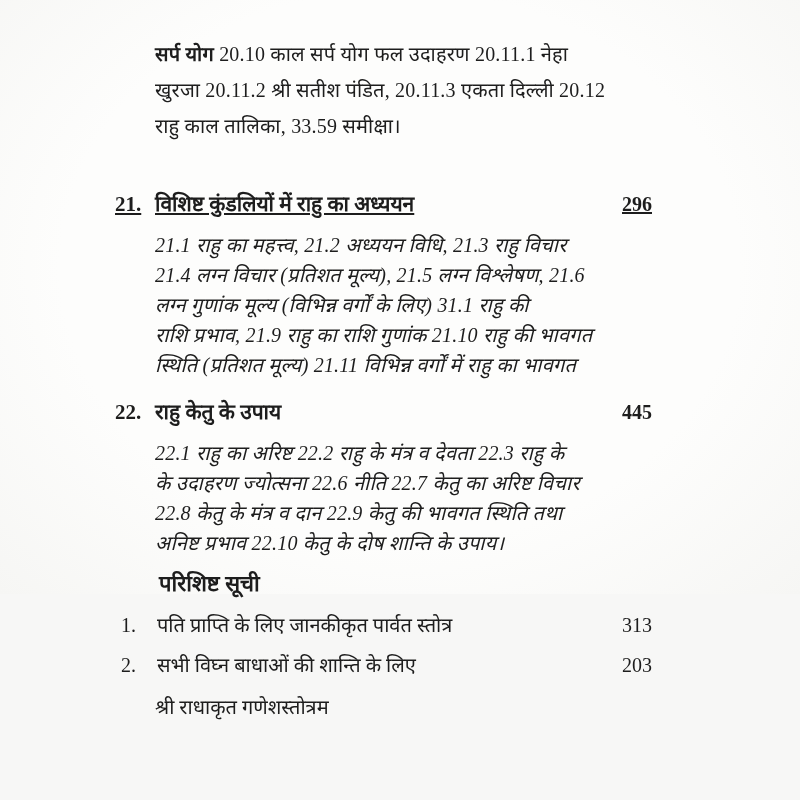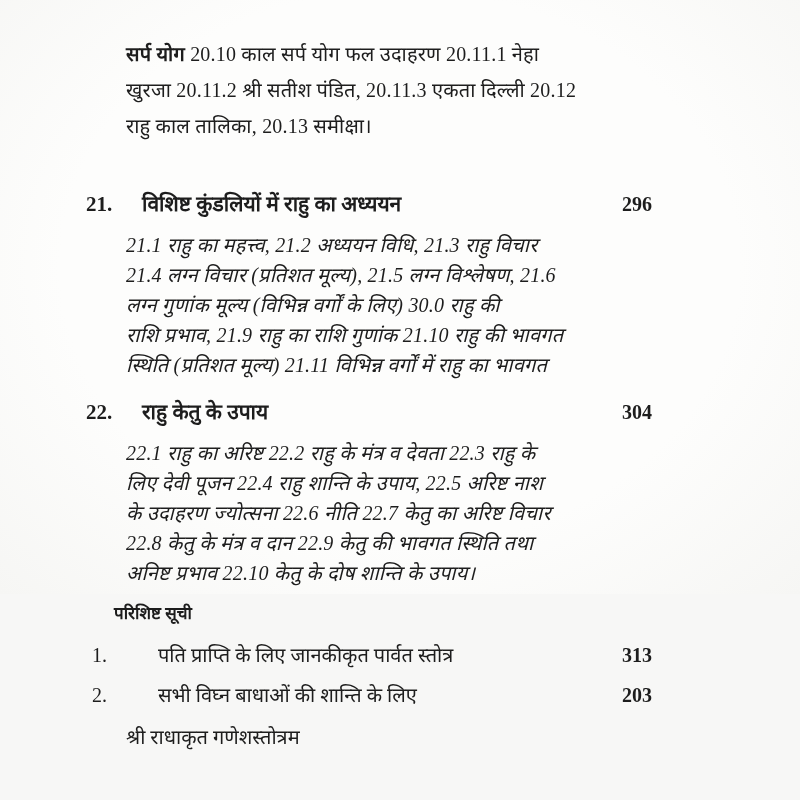--- a/index.html
+++ b/index.html
@@ -11,21 +11,21 @@
     height: 800px;
     background: #f7f7f6;
     overflow: hidden;
     font-family: "Liberation Serif", "DejaVu Serif", serif;
   }
   .scan-page {
     position: relative;
     width: 800px;
     height: 594px;
     box-sizing: border-box;
-    padding: 36px 148px 0 86px;
+    padding: 36px 148px 0 115px;
     background:
       radial-gradient(ellipse at 50% 45%, #fdfdfc 60%, #f6f6f4 100%);
     color: #1d1d1d;
   }
   .line {
     font-size: 20px;
     line-height: 36px;
     white-space: nowrap;
     letter-spacing: 0.2px;
   }
@@ -41,104 +41,101 @@
     font-weight: bold;
     font-size: 21px;
     line-height: 28px;
   }
   .chapter-heading .num {
     width: 40px;
     flex: 0 0 40px;
   }
   .chapter-heading .title {
     flex: 1 1 auto;
-    margin-left: 16px;
   }
   .chapter-heading .pg {
     flex: 0 0 auto;
     font-size: 20px;
     text-align: right;
   }
   .chapter-body {
     margin: 12px 0 0 40px;
   }
   .chapter-body .line {
     line-height: 30px;
     font-style: italic;
   }
-  .mt-46 { margin-top: 46px; }
+  .mt-46 { margin-top: 46px; text-decoration: underline; }
   .mt-18 { margin-top: 18px; }
 
   .appendix-heading {
-    margin: 10px 0 0 28px;
+    margin: 10px 0 0 44px;
     font-weight: bold;
-    font-size: 17px;
+    font-size: 22px;
     line-height: 32px;
   }
   .appendix-item {
     display: flex;
     align-items: baseline;
     margin-top: 11px;
     font-size: 20px;
     line-height: 29px;
   }
   .appendix-item .num {
     width: 36px;
     flex: 0 0 36px;
     margin-left: 6px;
   }
   .appendix-item .title {
     flex: 1 1 auto;
-    margin-left: 30px;
   }
   .appendix-item .pg {
     flex: 0 0 auto;
-    font-weight: bold;
+    font-weight: normal;
   }
   .appendix-footer {
     margin: 13px 0 0 40px;
     font-size: 20px;
     line-height: 28px;
   }
 </style>
 </head>
 <body>
 
 <div class="scan-page">
 
   <div class="toc-intro">
     <div class="line"><span class="bold">सर्प योग</span> <span>20.10 काल सर्प योग फल उदाहरण 20.11.1 नेहा</span></div>
     <div class="line">खुरजा 20.11.2 श्री सतीश पंडित, 20.11.3 एकता दिल्ली 20.12</div>
-    <div class="line">राहु काल तालिका, 20.13 समीक्षा।</div>
+    <div class="line">राहु काल तालिका, 33.59 समीक्षा।</div>
   </div>
 
   <div class="chapter">
     <div class="chapter-heading mt-46">
       <span class="num">21.</span>
       <span class="title">विशिष्ट कुंडलियों में राहु का अध्ययन</span>
       <span class="pg">296</span>
     </div>
     <div class="chapter-body">
       <div class="line">21.1 राहु का महत्त्व, 21.2 अध्ययन विधि, 21.3 राहु विचार</div>
       <div class="line">21.4 लग्न विचार (प्रतिशत मूल्य), 21.5 लग्न विश्लेषण, 21.6</div>
-      <div class="line">लग्न गुणांक मूल्य (विभिन्न वर्गों के लिए)  30.0 राहु की</div>
+      <div class="line">लग्न गुणांक मूल्य (विभिन्न वर्गों के लिए)  31.1 राहु की</div>
       <div class="line">राशि प्रभाव, 21.9 राहु का राशि गुणांक 21.10 राहु की भावगत</div>
       <div class="line">स्थिति (प्रतिशत मूल्य) 21.11 विभिन्न वर्गों में राहु का भावगत</div>
     </div>
   </div>
 
   <div class="chapter">
     <div class="chapter-heading mt-18">
       <span class="num">22.</span>
       <span class="title">राहु केतु के उपाय</span>
-      <span class="pg">304</span>
+      <span class="pg">445</span>
     </div>
     <div class="chapter-body">
       <div class="line">22.1 राहु का अरिष्ट 22.2 राहु के मंत्र व देवता 22.3 राहु के</div>
-      <div class="line">लिए देवी पूजन 22.4 राहु शान्ति के उपाय, 22.5 अरिष्ट नाश</div>
       <div class="line">के उदाहरण ज्योत्सना 22.6 नीति 22.7 केतु का अरिष्ट विचार</div>
       <div class="line">22.8 केतु के मंत्र व दान 22.9 केतु की भावगत स्थिति तथा</div>
       <div class="line">अनिष्ट प्रभाव 22.10 केतु के दोष शान्ति के उपाय।</div>
     </div>
   </div>
 
   <div>
     <div class="appendix-heading">परिशिष्ट सूची</div>
 
     <div class="appendix-item">

